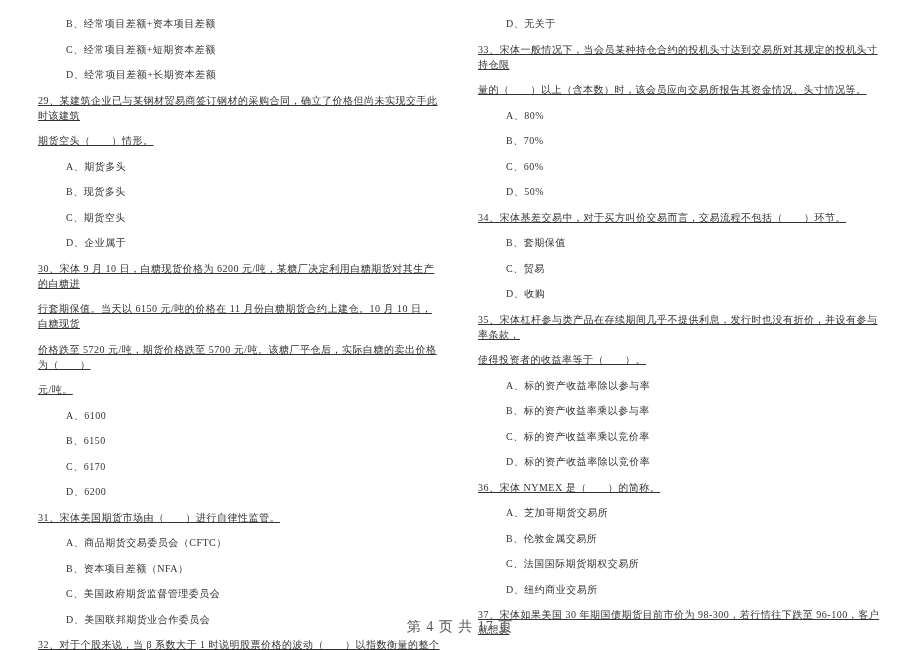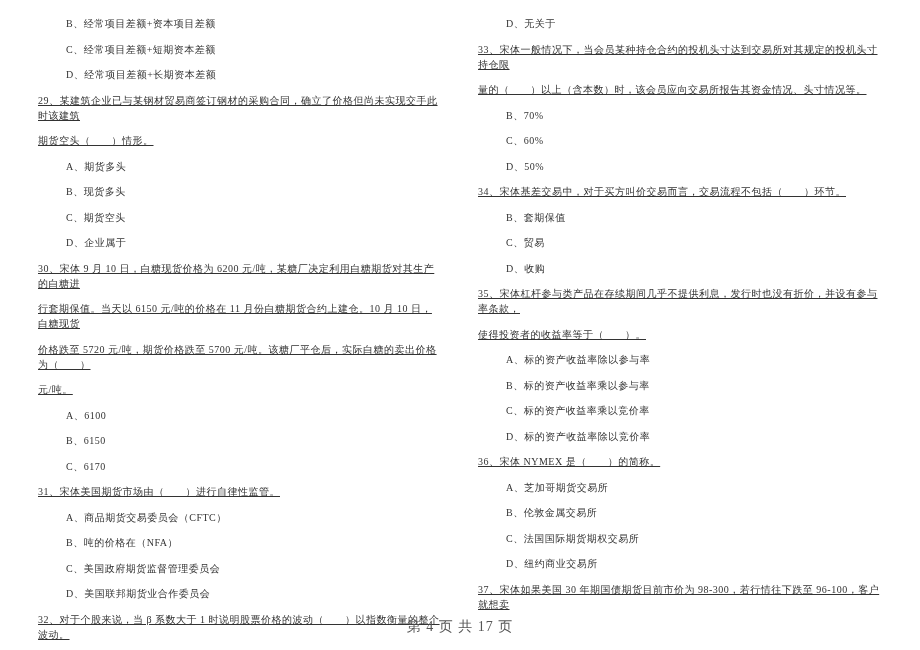--- a/index.html
+++ b/index.html
@@ -64,33 +64,35 @@
     <div class="line indent-1">B、现货多头</div>
     <div class="line indent-1">C、期货空头</div>
     <div class="line indent-1">D、企业属于</div>
     <div class="line q-line">30、宋体 9 月 10 日，白糖现货价格为 6200 元/吨，某糖厂决定利用白糖期货对其生产的白糖进</div>
     <div class="line q-line">行套期保值。当天以 6150 元/吨的价格在 11 月份白糖期货合约上建仓。10 月 10 日，白糖现货</div>
     <div class="line q-line">价格跌至 5720 元/吨，期货价格跌至 5700 元/吨。该糖厂平仓后，实际白糖的卖出价格为（　　）</div>
     <div class="line q-line">元/吨。</div>
     <div class="line indent-1">A、6100</div>
     <div class="line indent-1">B、6150</div>
     <div class="line indent-1">C、6170</div>
+    <div class="line indent-1">D、6200</div>
     <div class="line q-line">31、宋体美国期货市场由（　　）进行自律性监管。</div>
     <div class="line indent-1">A、商品期货交易委员会（CFTC）</div>
-    <div class="line indent-1">B、吨的价格在（NFA）</div>
+    <div class="line indent-1">B、资本项目差额（NFA）</div>
     <div class="line indent-1">C、美国政府期货监督管理委员会</div>
     <div class="line indent-1">D、美国联邦期货业合作委员会</div>
     <div class="line q-line">32、对于个股来说，当 β 系数大于 1 时说明股票价格的波动（　　）以指数衡量的整个波动。</div>
 
   </div>
 
   <div class="column">
     <div class="line indent-1">D、无关于</div>
     <div class="line q-line">33、宋体一般情况下，当会员某种持仓合约的投机头寸达到交易所对其规定的投机头寸持仓限</div>
     <div class="line q-line">量的（　　）以上（含本数）时，该会员应向交易所报告其资金情况、头寸情况等。</div>
+    <div class="line indent-1">A、80%</div>
     <div class="line indent-1">B、70%</div>
     <div class="line indent-1">C、60%</div>
     <div class="line indent-1">D、50%</div>
     <div class="line q-line">34、宋体基差交易中，对于买方叫价交易而言，交易流程不包括（　　）环节。</div>
     <div class="line indent-1">B、套期保值</div>
     <div class="line indent-1">C、贸易</div>
     <div class="line indent-1">D、收购</div>
     <div class="line q-line">35、宋体杠杆参与类产品在存续期间几乎不提供利息，发行时也没有折价，并设有参与率条款，</div>
     <div class="line q-line">使得投资者的收益率等于（　　）。</div>
     <div class="line indent-1">A、标的资产收益率除以参与率</div>

